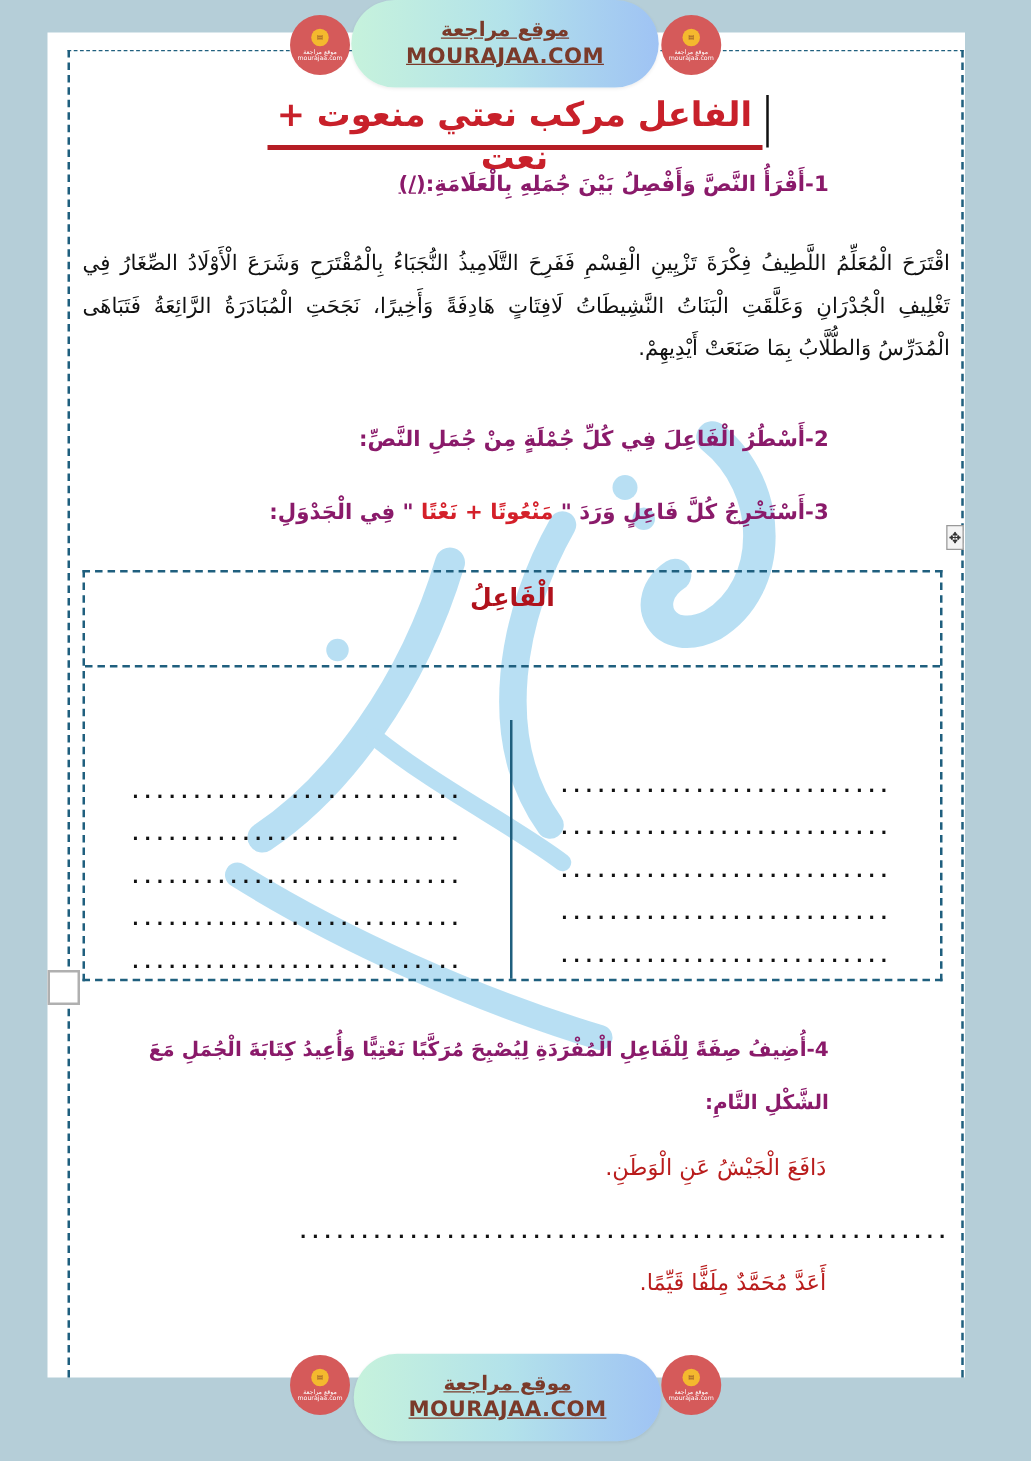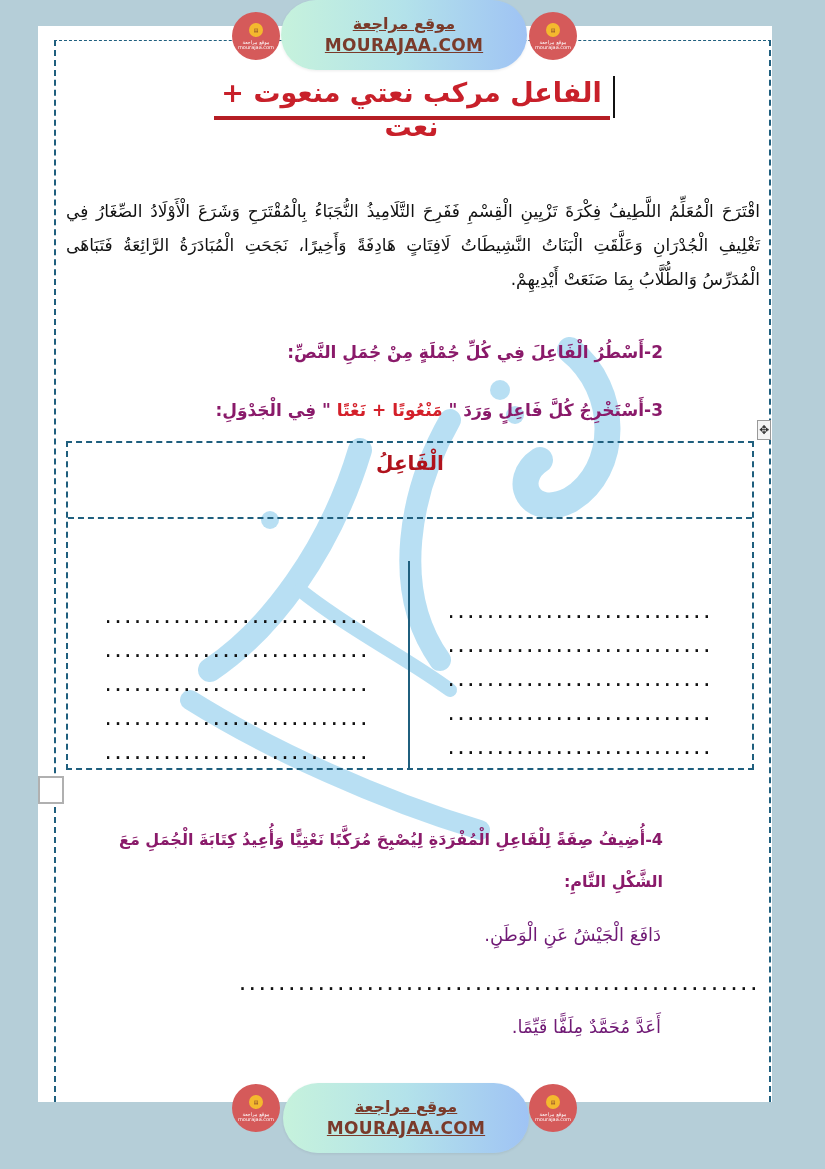--- a/index.html
+++ b/index.html
@@ -81,21 +81,21 @@
     }
     .q .red { color: #d4202a; text-align: center; }
     .passage {
       position: absolute; left: 66px; top: 194px; width: 694px;
       font-family: "DejaVu Sans", sans-serif; font-size: 17px; line-height: 34px;
       color: #111; direction: rtl; text-align: justify; text-align-last: right;
     }
 
     
     .table {
-      position: absolute; left: 66px; top: 441px; width: 688px; height: 329px;
+      position: absolute; left: 66px; top: 456px; width: 688px; height: 329px;
       border: 2px dashed #1f5f7e;
     }
     .t-head {
       position: absolute; left: 0; top: 0; width: 100%; height: 76px;
       border-bottom: 2px dashed #1f5f7e;
       display: flex; justify-content: center;
     }
     .t-head span {
       margin-top: 8px;
       font-family: "DejaVu Sans", sans-serif; font-weight: bold; font-size: 20px;
@@ -129,21 +129,21 @@
       border: 1px solid #999; background: #f4f4f4;
       font-size: 12px; line-height: 18px; text-align: center; color: #333;
     }
     .resize-box {
       position: absolute; left: 38px; top: 776px; width: 26px; height: 28px;
       border: 2px solid #b0b0b0; background: #ffffff;
     }
 
     .sentence {
       position: absolute; right: 64px;
-      font-family: "DejaVu Sans", sans-serif; font-size: 18px; color: #701a75; direction: rtl;
+      font-family: "DejaVu Sans", sans-serif; font-size: 18px; color: #b91c1c; direction: rtl;
     }
     .answer-line {
       position: absolute; left: 238px; top: 976px; width: 518px; height: 18px;
       font-family: "DejaVu Sans Mono", monospace; font-size: 15px; font-weight: bold; letter-spacing: 0.8px;
       color: #111; overflow: hidden; white-space: nowrap; line-height: 18px;
     }
   </style>
 </head>
 <body>
 
@@ -182,20 +182,23 @@
     <div class="dot">▤</div>
     <div class="cap">
       <div>موقع مراجعة</div>
       <div>mourajaa.com</div>
     </div>
   </div>
 
   <div class="title">الفاعل مركب نعتي منعوت + نعت</div>
   <div class="title-underline"></div>
 
+  <div class="q" style="top:138px;">
+    <span>1-أَقْرَأُ النَّصَّ وَأَفْصِلُ بَيْنَ جُمَلِهِ بِالْعَلَامَةِ:</span><span style="text-decoration: underline;">(/)</span>
+  </div>
 
   <div class="passage">اقْتَرَحَ الْمُعَلِّمُ اللَّطِيفُ فِكْرَةَ تَزْيِينِ الْقِسْمِ فَفَرِحَ التَّلَامِيذُ النُّجَبَاءُ بِالْمُقْتَرَحِ وَشَرَعَ الْأَوْلَادُ الصِّغَارُ فِي تَغْلِيفِ الْجُدْرَانِ وَعَلَّقَتِ الْبَنَاتُ النَّشِيطَاتُ لَافِتَاتٍ هَادِفَةً وَأَخِيرًا، نَجَحَتِ الْمُبَادَرَةُ الرَّائِعَةُ فَتَبَاهَى الْمُدَرِّسُ وَالطُّلَّابُ بِمَا صَنَعَتْ أَيْدِيهِمْ.</div>
 
   <div class="q" style="top:342px;margin-left:43px;">2-أَسْطُرُ الْفَاعِلَ فِي كُلِّ جُمْلَةٍ مِنْ جُمَلِ النَّصِّ:</div>
 
   <div class="q" style="top:400px;">
     <span>3-أَسْتَخْرِجُ كُلَّ فَاعِلٍ وَرَدَ "</span>
     <span class="red">مَنْعُوتًا + نَعْتًا</span>
     <span>" فِي الْجَدْوَلِ:</span>
   </div>

